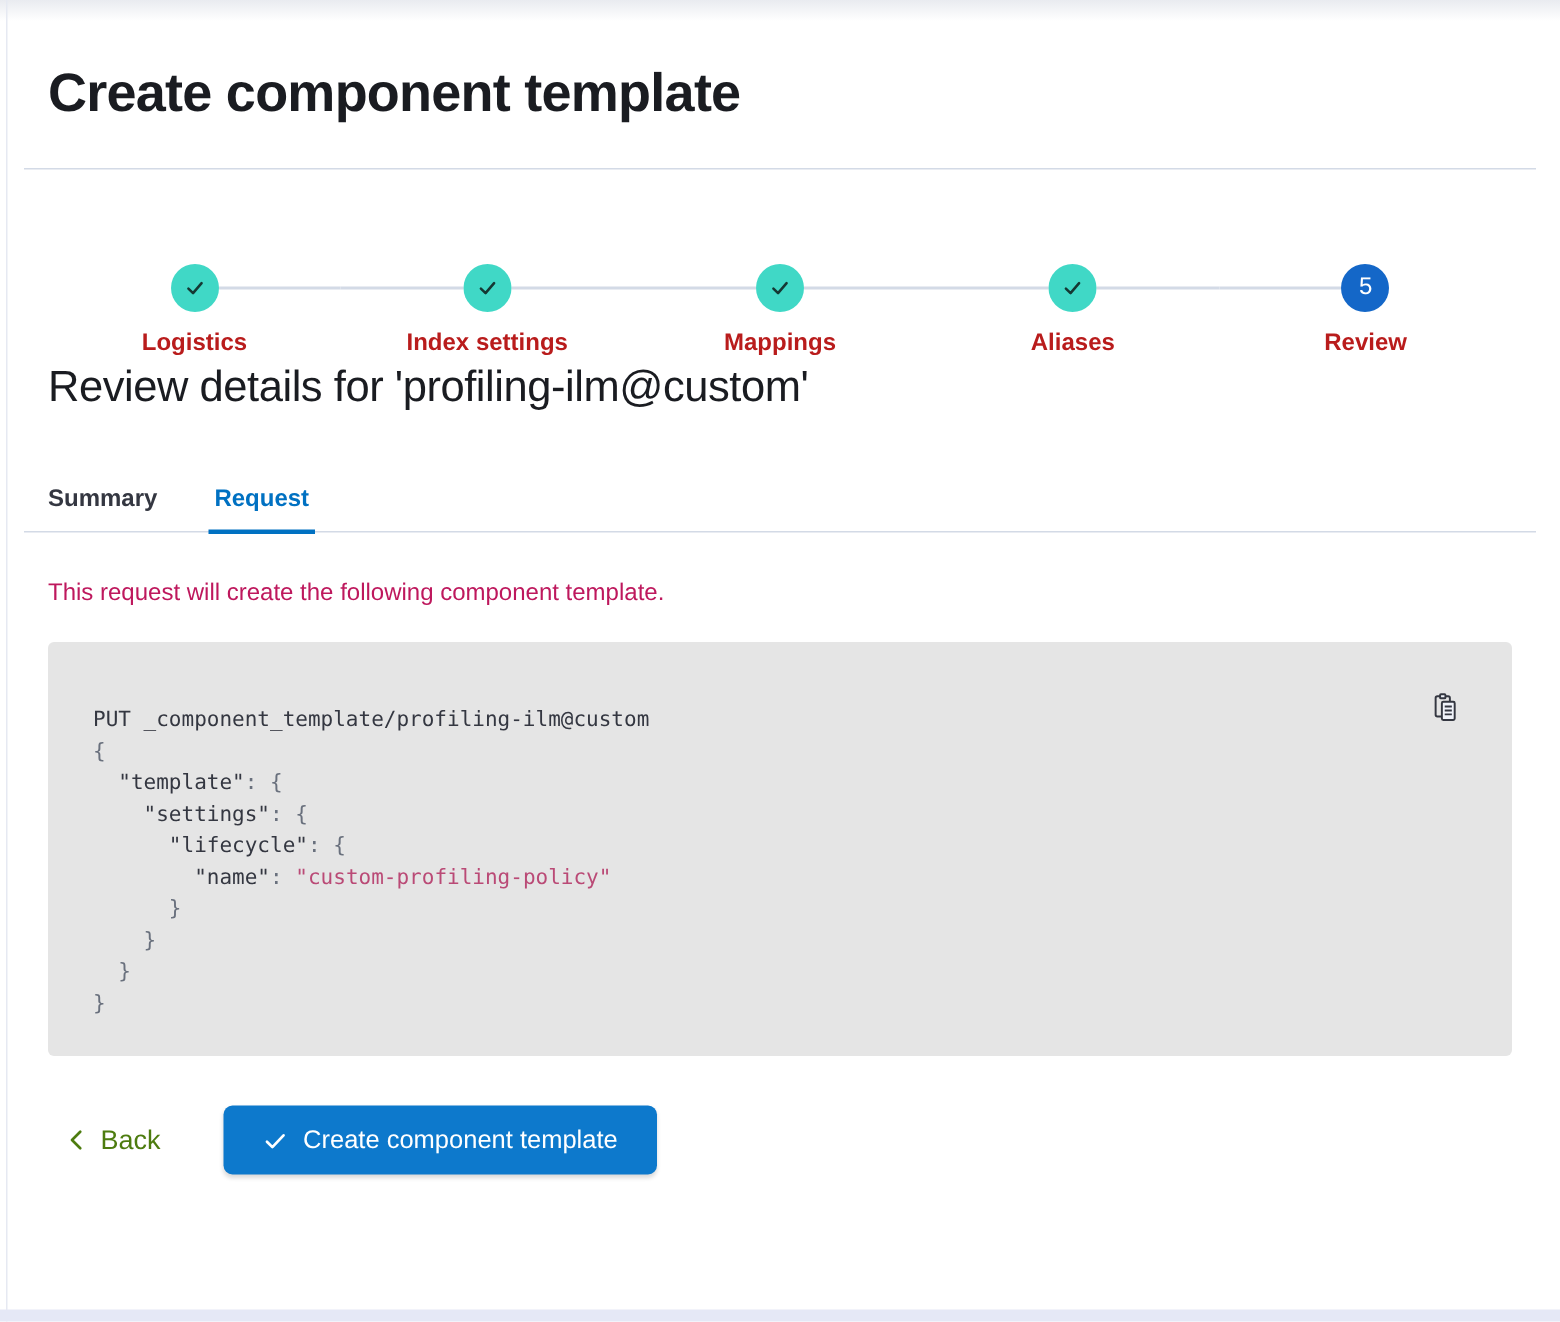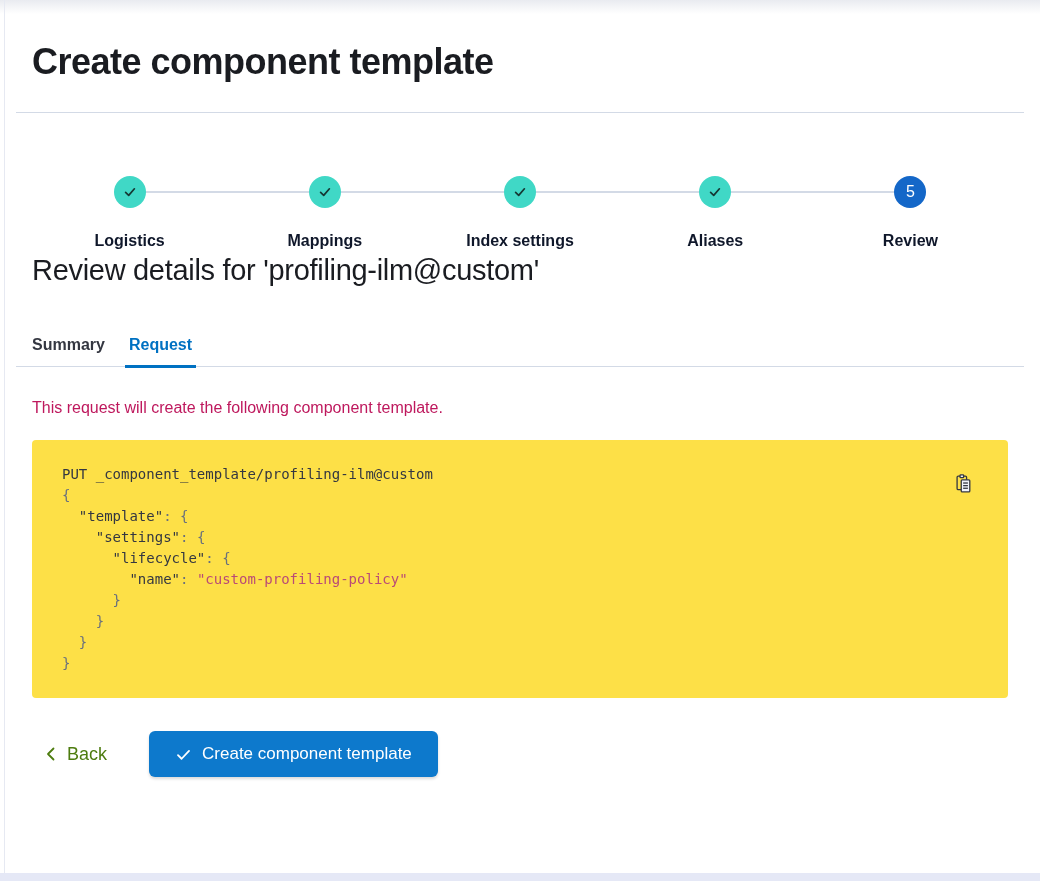--- a/index.html
+++ b/index.html
@@ -46,51 +46,51 @@
   .step:first-child::before { display: none; }
   .step:last-child::after { display: none; }
   .step-circle {
     width: 32px; height: 32px; border-radius: 50%;
     display: flex; align-items: center; justify-content: center;
     position: relative; z-index: 1;
   }
   .step-circle.complete { background: #40d8c6; color: #153833; }
   .step-circle.current  { background: #1467c8; color: #ffffff; font-size: 16px; font-weight: 400; }
   .step-label {
-    margin-top: 22px; font-size: 16px; font-weight: 700; color: #0f172a; line-height: 22px;
+    margin-top: 10px; font-size: 16px; font-weight: 700; color: #b91c1c; line-height: 22px;
   }
 
   h2.review-heading {
     font-size: 29px; line-height: 36px; font-weight: 400; color: #1a1c21;
     letter-spacing: -0.3px;
   }
 
   
   .tabs-wrap { margin-top: 45px; position: relative; }
-  .tabs { display: flex; gap: 16px; margin-left: -4px; }
+  .tabs { display: flex; gap: 30px; margin-left: -4px; }
   .tab {
     background: none; border: none; font-family: inherit; cursor: pointer;
     font-size: 16px; font-weight: 700; line-height: 24px;
     padding: 0 4px 10px 4px; color: #343741; position: relative;
   }
   .tab.selected { color: #0071c2; }
   .tab.selected::after {
     content: ""; position: absolute; left: 0; right: 0; bottom: -1px; height: 3px;
     background: #0071c2; z-index: 1;
   }
   .tabs-rule { position: absolute; left: -16px; right: -16px; bottom: 0; height: 1px; background: #d3dae6; }
 
   .request-desc { margin-top: 29px; font-size: 16px; line-height: 24px; color: #be185d; }
 
   
   .code-block {
     margin-top: 20px;
-    background: #fde047;
+    background: #e5e5e5;
     border-radius: 4px;
-    padding: 24px 60px 24px 30px;
+    padding: 42px 60px 24px 30px;
     position: relative;
     min-height: 258px;
   }
   .code-block pre {
     font-family: "DejaVu Sans Mono", "Liberation Mono", monospace;
     font-size: 14px; line-height: 21px; color: #343741;
     white-space: pre;
   }
   .tok-plain  { color: #343741; }
   .tok-key    { color: #343741; }
@@ -138,29 +138,29 @@
           </svg>
         </span>
         <span class="step-label">Logistics</span>
       </button>
       <button class="step">
         <span class="step-circle complete">
           <svg width="16" height="16" viewBox="0 0 16 16" fill="none">
             <path d="M3.6 8.4 L6.7 11.4 L12.4 4.8" stroke="currentColor" stroke-width="1.7" stroke-linecap="round" stroke-linejoin="round"></path>
           </svg>
         </span>
+        <span class="step-label">Index settings</span>
+      </button>
+      <button class="step">
+        <span class="step-circle complete">
+          <svg width="16" height="16" viewBox="0 0 16 16" fill="none">
+            <path d="M3.6 8.4 L6.7 11.4 L12.4 4.8" stroke="currentColor" stroke-width="1.7" stroke-linecap="round" stroke-linejoin="round"></path>
+          </svg>
+        </span>
         <span class="step-label">Mappings</span>
-      </button>
-      <button class="step">
-        <span class="step-circle complete">
-          <svg width="16" height="16" viewBox="0 0 16 16" fill="none">
-            <path d="M3.6 8.4 L6.7 11.4 L12.4 4.8" stroke="currentColor" stroke-width="1.7" stroke-linecap="round" stroke-linejoin="round"></path>
-          </svg>
-        </span>
-        <span class="step-label">Index settings</span>
       </button>
       <button class="step">
         <span class="step-circle complete">
           <svg width="16" height="16" viewBox="0 0 16 16" fill="none">
             <path d="M3.6 8.4 L6.7 11.4 L12.4 4.8" stroke="currentColor" stroke-width="1.7" stroke-linecap="round" stroke-linejoin="round"></path>
           </svg>
         </span>
         <span class="step-label">Aliases</span>
       </button>
       <button class="step">

